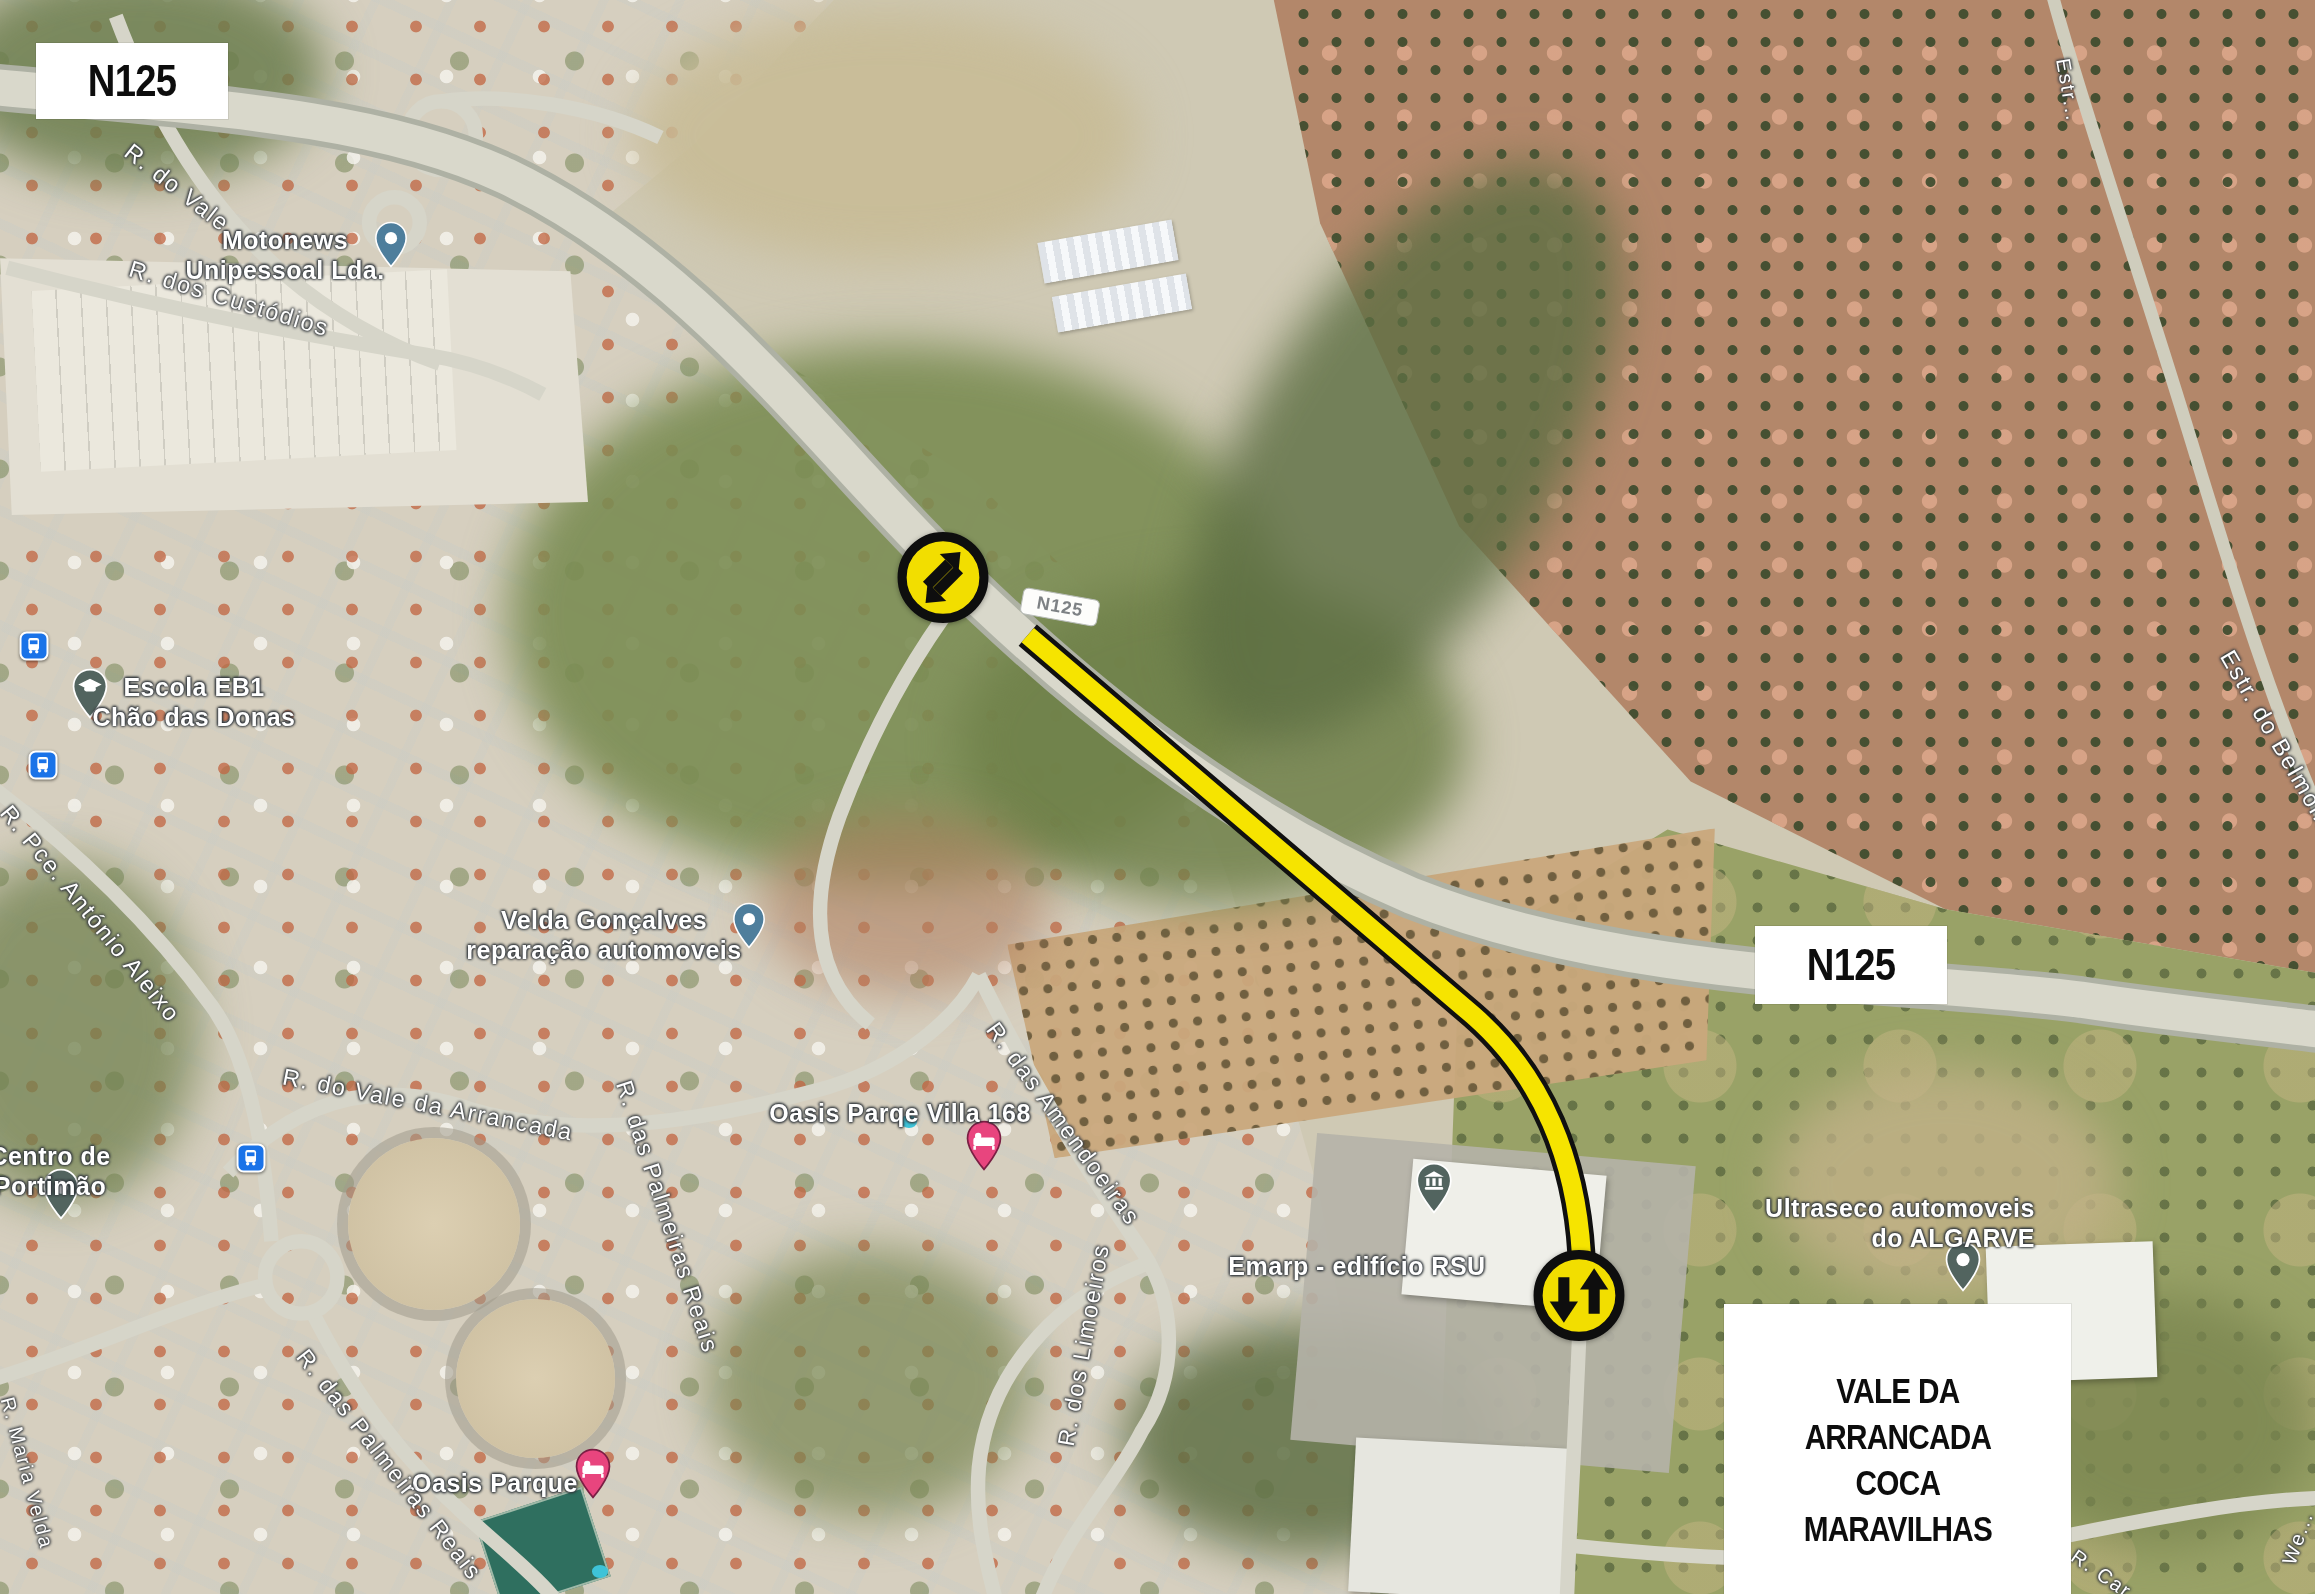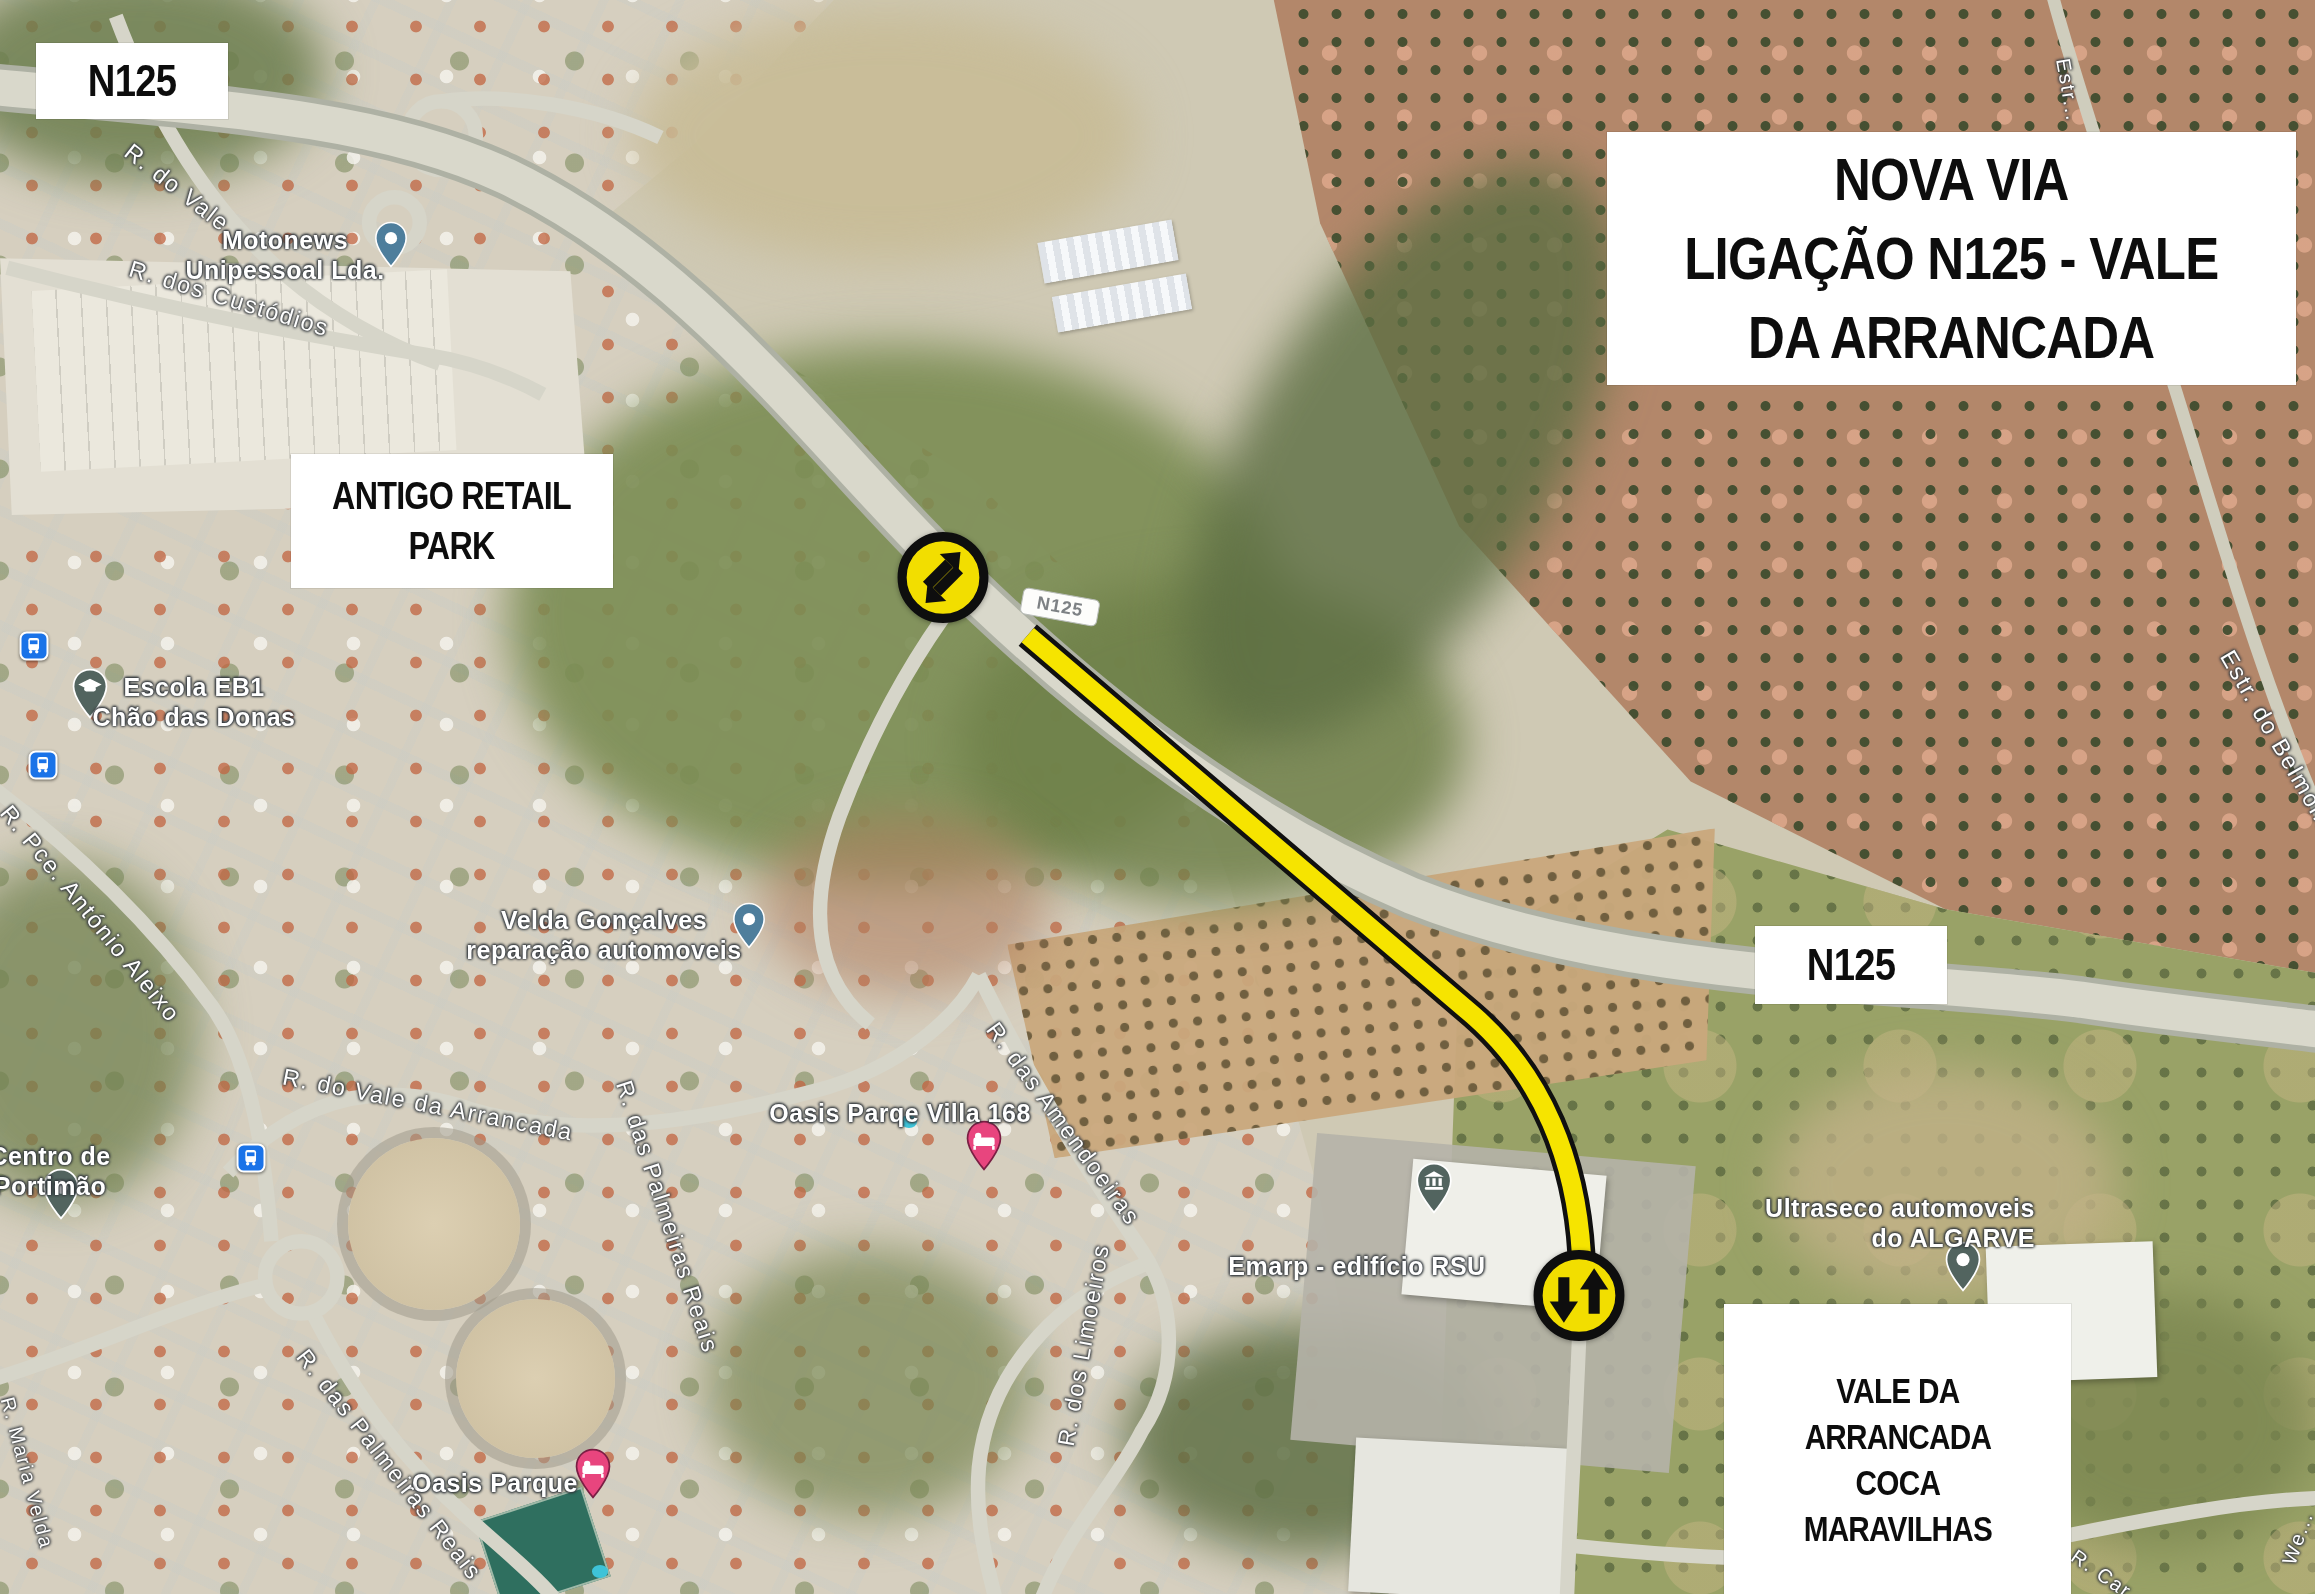--- a/index.html
+++ b/index.html
@@ -266,29 +266,20 @@
       <path d="M -15,-18 L -15,10" stroke="#0e0e0e" stroke-width="11" fill="none"></path>
       <polygon points="-15,27 -29,6 -1,6" fill="#0e0e0e"></polygon>
       <path d="M 15,18 L 15,-10" stroke="#0e0e0e" stroke-width="11" fill="none"></path>
       <polygon points="15,-27 1,-6 29,-6" fill="#0e0e0e"></polygon>
     </svg>
   </div>
 
   <div class="abs whitebox" style="left:36px;top:43px;width:192px;height:76px;font-size:45px;">
     <span class="bx">N125</span>
   </div>
-  <div class="abs whitebox" style="left:1607px;top:132px;width:689px;height:253px;font-size:60px;">
-    <span class="bx">NOVA VIA
-LIGAÇÃO N125 - VALE
-DA ARRANCADA</span>
-  </div>
-  <div class="abs whitebox" style="left:291px;top:454px;width:322px;height:134px;font-size:38px;">
-    <span class="bx">ANTIGO RETAIL
-PARK</span>
-  </div>
   <div class="abs whitebox" style="left:1755px;top:926px;width:192px;height:78px;font-size:45px;">
     <span class="bx">N125</span>
   </div>
   <div class="abs whitebox" style="left:1724px;top:1304px;width:347px;height:312px;font-size:35px;">
     <span class="bx">VALE DA
 ARRANCADA
 COCA
 MARAVILHAS</span>
   </div>
 

